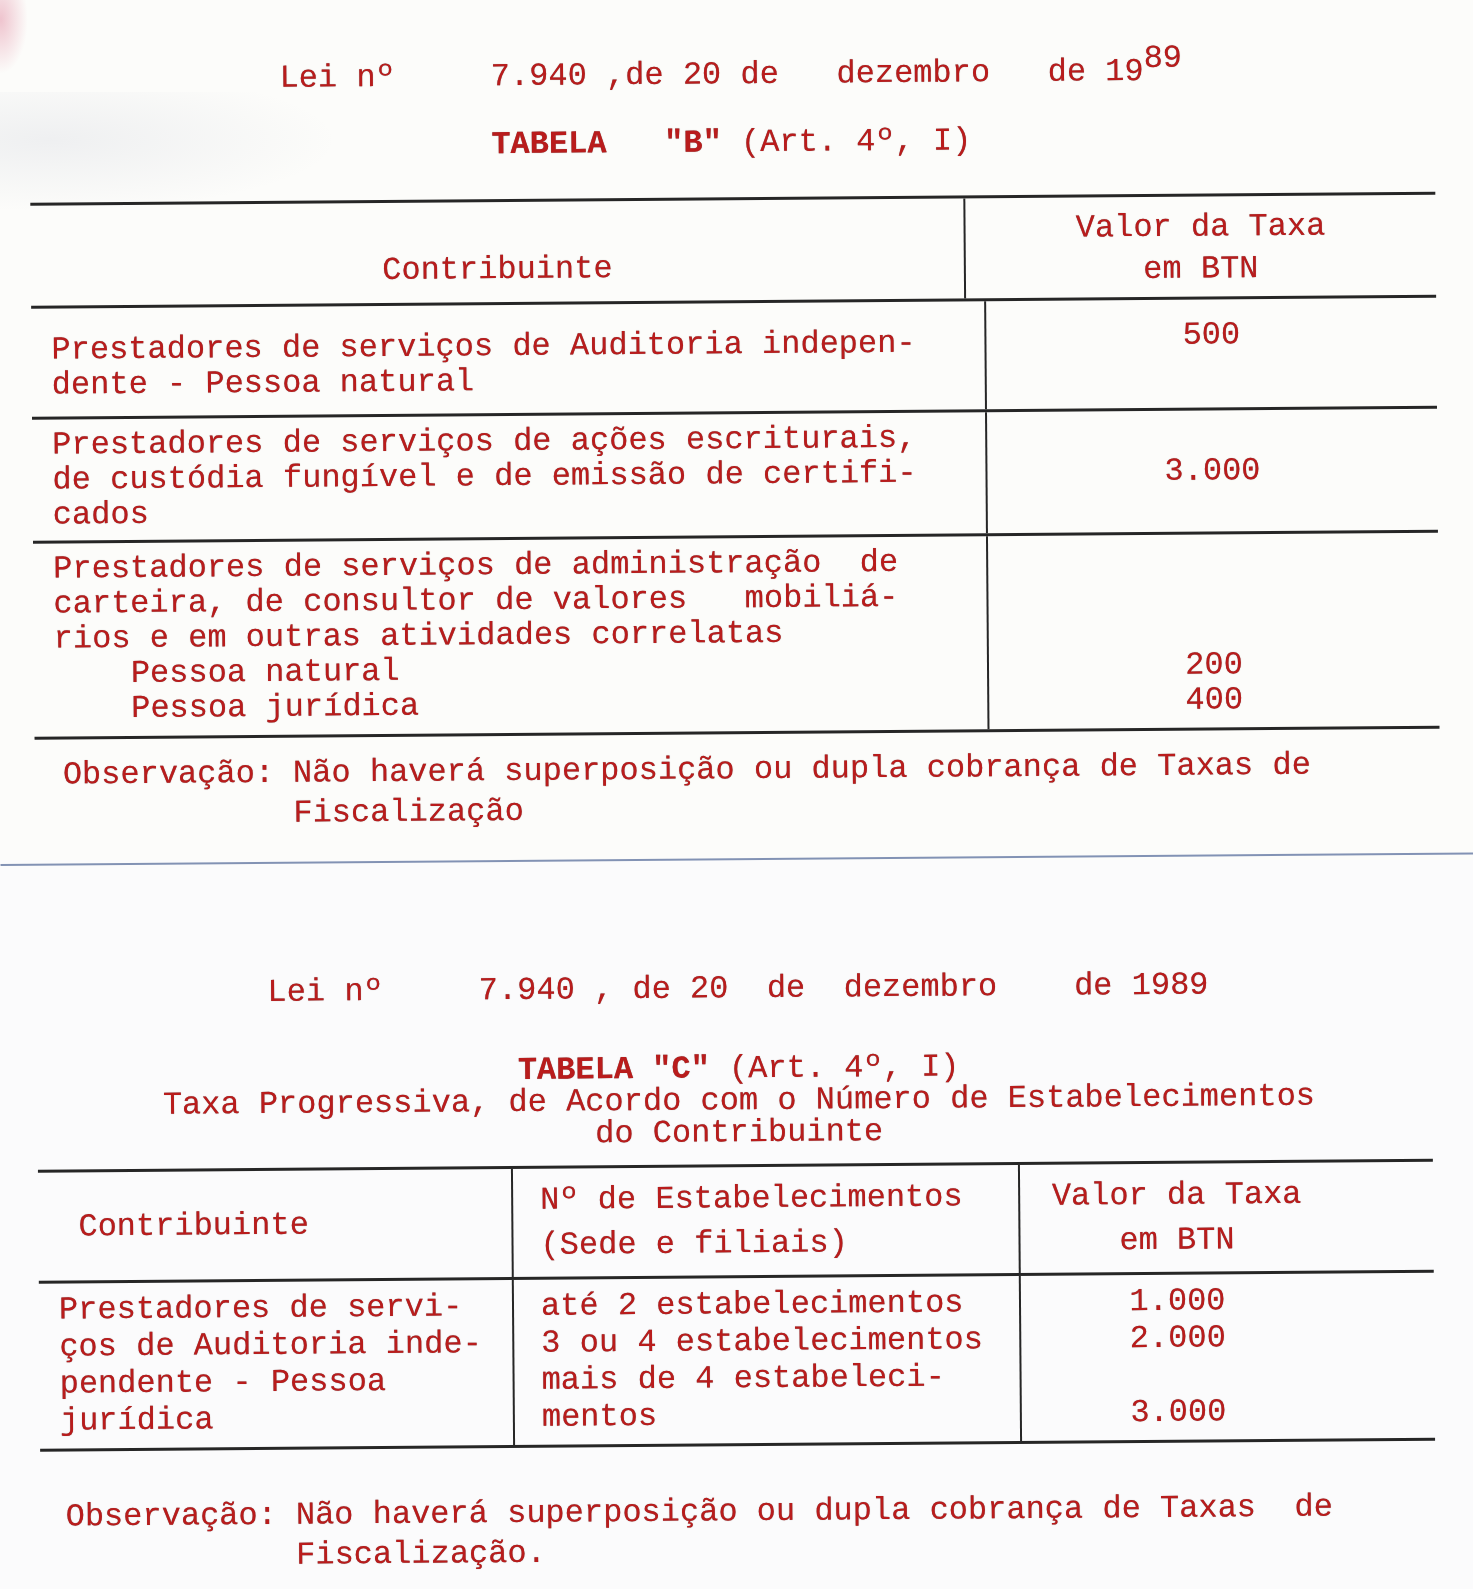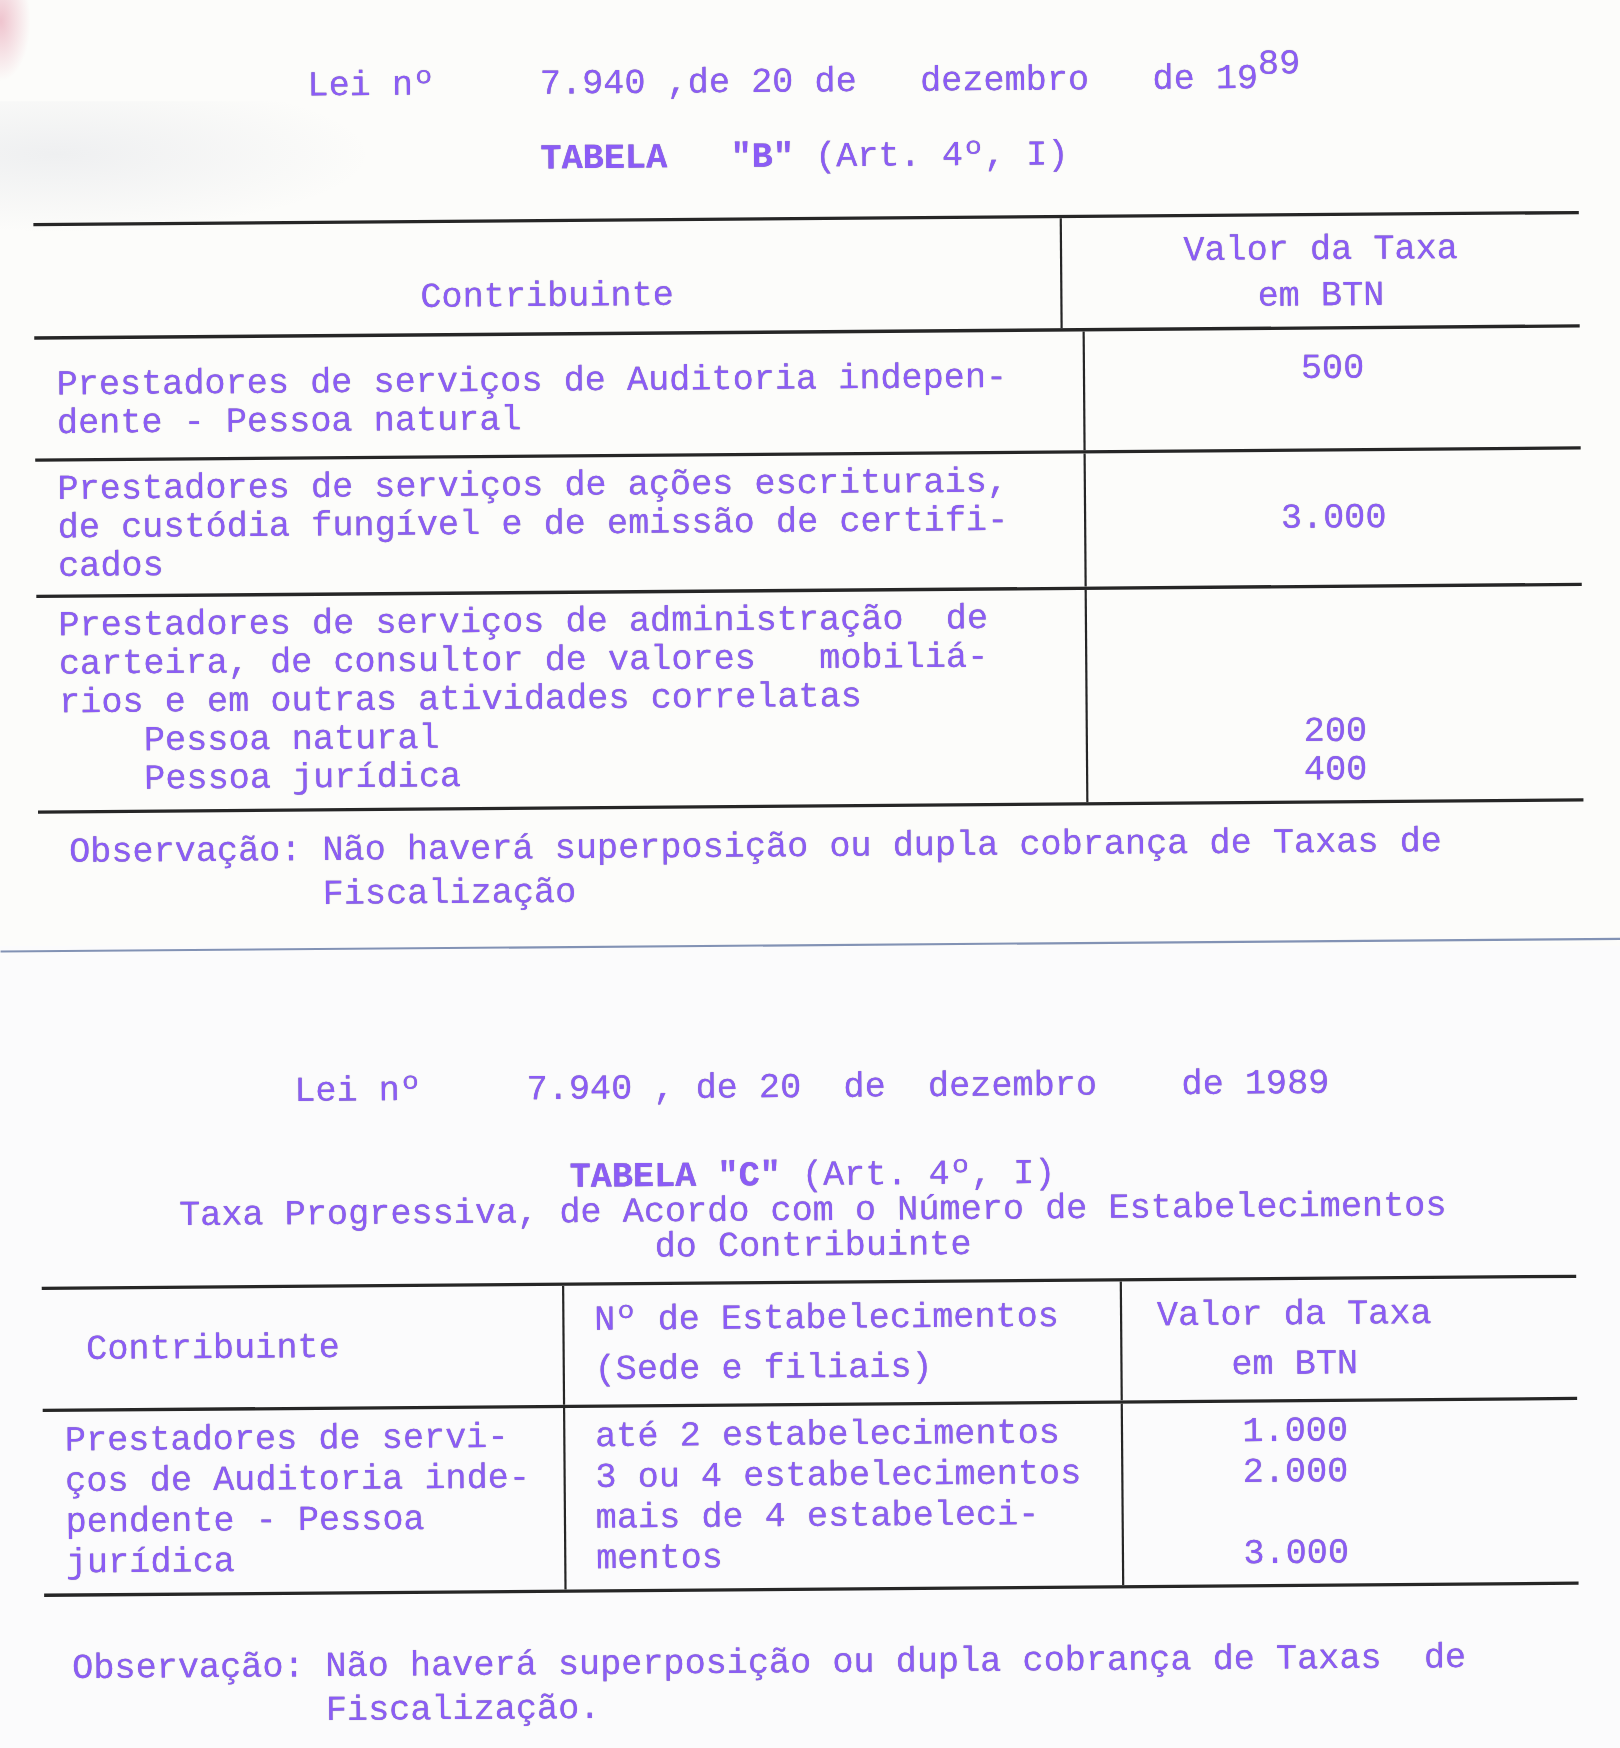--- a/index.html
+++ b/index.html
@@ -2,21 +2,21 @@
 <html><head>
 <meta charset="utf-8">
 <style>
   html,body{margin:0;padding:0;background:#e8e8e6;}
   .sheet{
     position:relative;
     width:1473px;height:1589px;
     background:#fcfcfa;
     overflow:hidden;
     font-family:"Liberation Mono","DejaVu Sans Mono",monospace;
-    color:#8b5cf6;
+    color:#b91c1c;
     font-size:32px;
   }
   .tilt{position:absolute;inset:0;transform:rotate(-0.45deg);transform-origin:52% 50%;}
   .txt{white-space:pre;text-shadow:0 0 0.7px rgba(20,20,20,0.55);}
   .bold{font-weight:bold;}
   .sup{position:relative;top:-13px;}
   .centerline{position:absolute;left:0;width:100%;text-align:center;}
 
   
   .smudge-pink{position:absolute;left:-6px;top:-4px;width:34px;height:78px;

